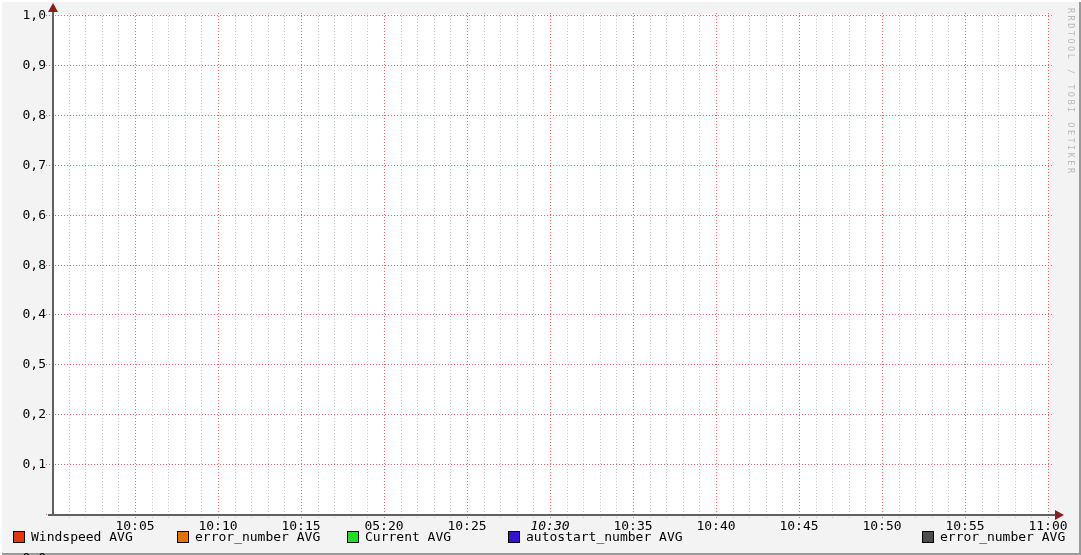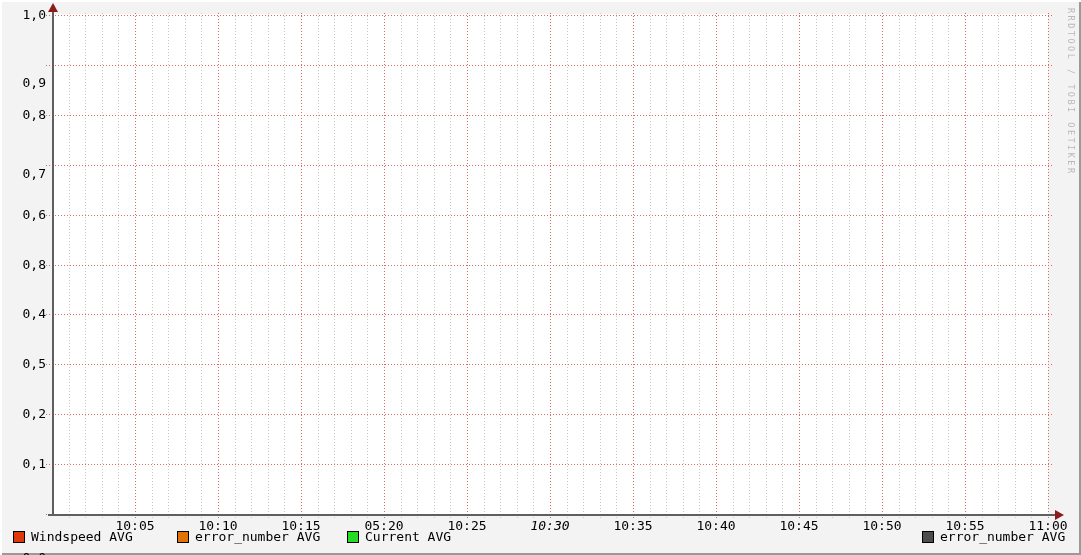--- a/index.html
+++ b/index.html
@@ -130,23 +130,23 @@
   <div id="arrow-up" class="arrow"></div>
   <div id="arrow-right" class="arrow"></div>
   <div id="labels">
       <div class="ylabel" style="top: 506px; margin-top: 44px;">0,0</div>
       <div class="ylabel" style="top: 456px;">0,1</div>
       <div class="ylabel" style="top: 406px;">0,2</div>
       <div class="ylabel" style="top: 356px;">0,5</div>
       <div class="ylabel" style="top: 306px;">0,4</div>
       <div class="ylabel" style="top: 257px;">0,8</div>
       <div class="ylabel" style="top: 207px;">0,6</div>
-      <div class="ylabel" style="top: 157px; margin-top: 9px;">0,7</div>
+      <div class="ylabel" style="top: 157px;">0,7</div>
       <div class="ylabel" style="top: 107px;">0,8</div>
-      <div class="ylabel" style="top: 75px;">0,9</div>
+      <div class="ylabel" style="top: 57px;">0,9</div>
       <div class="ylabel" style="top: 7px; text-align: right;">1,0</div>
       <div class="xlabel" style="left: 105px;">10:05</div>
       <div class="xlabel" style="left: 188px;">10:10</div>
       <div class="xlabel" style="left: 271px;">10:15</div>
       <div class="xlabel" style="left: 354px;">05:20</div>
       <div class="xlabel" style="left: 437px;">10:25</div>
       <div class="xlabel" style="left: 520px; font-style: italic;">10:30</div>
       <div class="xlabel" style="left: 603px;">10:35</div>
       <div class="xlabel" style="left: 686px;">10:40</div>
       <div class="xlabel" style="left: 769px;">10:45</div>
@@ -161,18 +161,22 @@
         <span class="legend-label">Windspeed AVG</span>
       </div>
       <div class="legend-item" style="left: 177px;">
         <div class="swatch" style="background: rgb(223, 115, 4);"></div>
         <span class="legend-label">error_number AVG</span>
       </div>
       <div class="legend-item" style="left: 347px;">
         <div class="swatch" style="background: rgb(36, 220, 36);"></div>
         <span class="legend-label">Current AVG</span>
       </div>
+      <div class="legend-item" style="left: 508px;">
+        <div class="swatch" style="background: rgb(53, 18, 207);"></div>
+        <span class="legend-label">autostart_number AVG</span>
+      </div>
       <div class="legend-item" style="left: 922px;">
         <div class="swatch" style="background: rgb(77, 77, 77);"></div>
         <span class="legend-label">error_number AVG</span>
       </div>
     </div>
 </div>
 
 </body></html>

